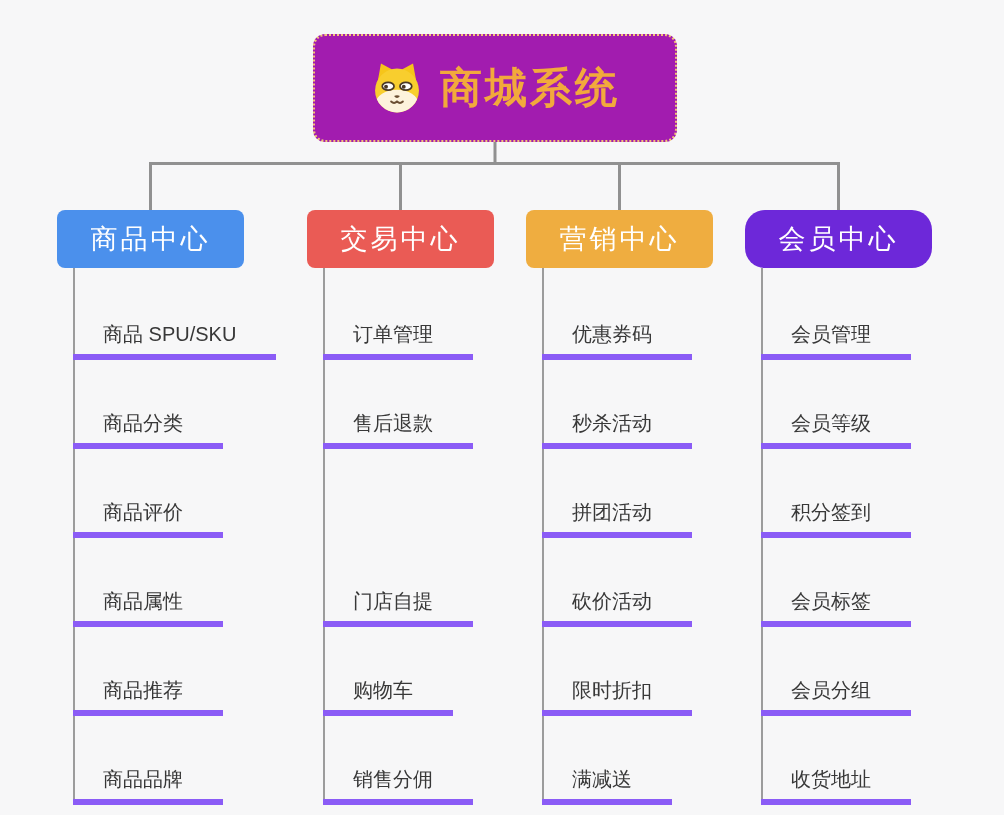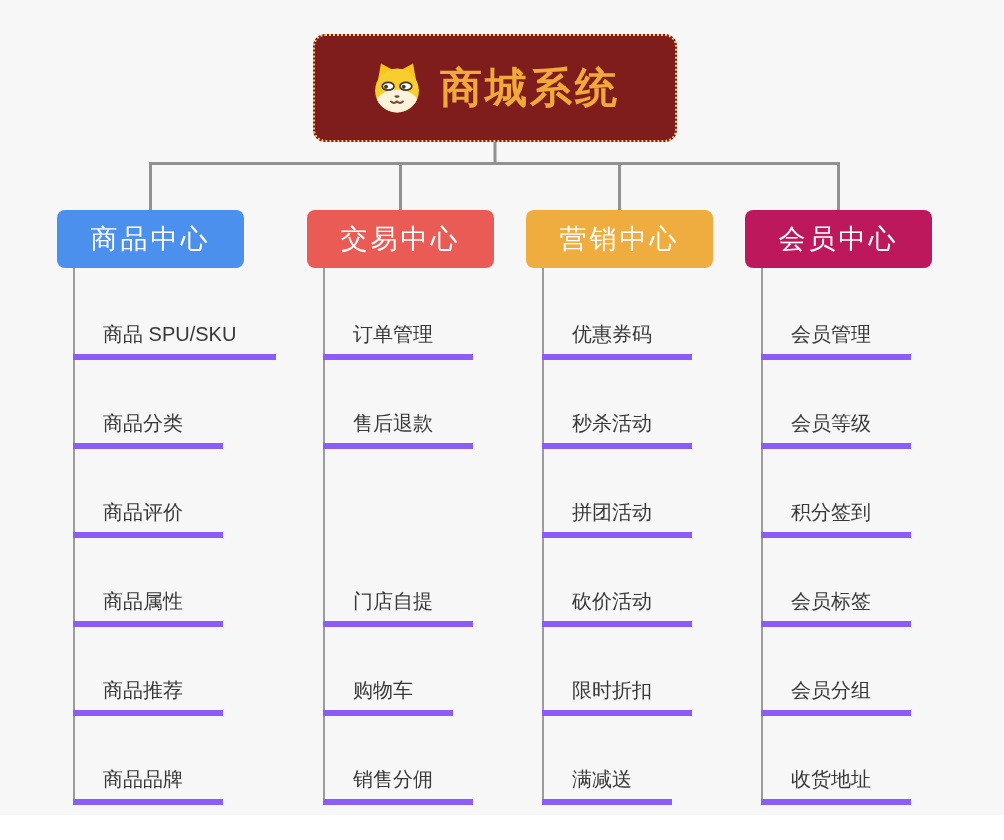--- a/index.html
+++ b/index.html
@@ -14,21 +14,21 @@
     position:absolute;left:0;top:815px;width:1004px;height:25px;
     background:#ffffff;
   }
   .connectors{
     position:absolute;left:0;top:0;width:1004px;height:840px;
     pointer-events:none;
   }
   
   .root-node{
     position:absolute;left:313px;top:34px;width:364px;height:108px;
-    background:#7f1d1d;
+    background:#a21caf;
     border:2px dotted #f3c577;
     border-radius:12px;
     box-sizing:border-box;
     display:flex;align-items:center;justify-content:center;gap:16px;
   }
   .root-title{
     font-size:42px;
     font-weight:600;
     letter-spacing:3px;
     color:#f2a93c;
@@ -141,21 +141,21 @@
         <div class="leaf" style="top: 52px;">优惠券码</div>
         <div class="leaf" style="top: 141px;">秒杀活动</div>
         <div class="leaf" style="top: 230px;">拼团活动</div>
         <div class="leaf" style="top: 319px;">砍价活动</div>
         <div class="leaf" style="top: 408px;">限时折扣</div>
         <div class="leaf" style="top: 497px;">满减送</div>
       </div>
   </div>
 
   <div class="branch b3">
-    <div class="branch-header" style="background: #be185d;">会员中心</div>
+    <div class="branch-header" style="background: #6d28d9; border-radius: 20px;">会员中心</div>
     <div class="trunk"></div>
     <div class="leaves">
         <div class="leaf" style="top: 52px;">会员管理</div>
         <div class="leaf" style="top: 141px;">会员等级</div>
         <div class="leaf" style="top: 230px;">积分签到</div>
         <div class="leaf" style="top: 319px;">会员标签</div>
         <div class="leaf" style="top: 408px;">会员分组</div>
         <div class="leaf" style="top: 497px;">收货地址</div>
       </div>
   </div>

